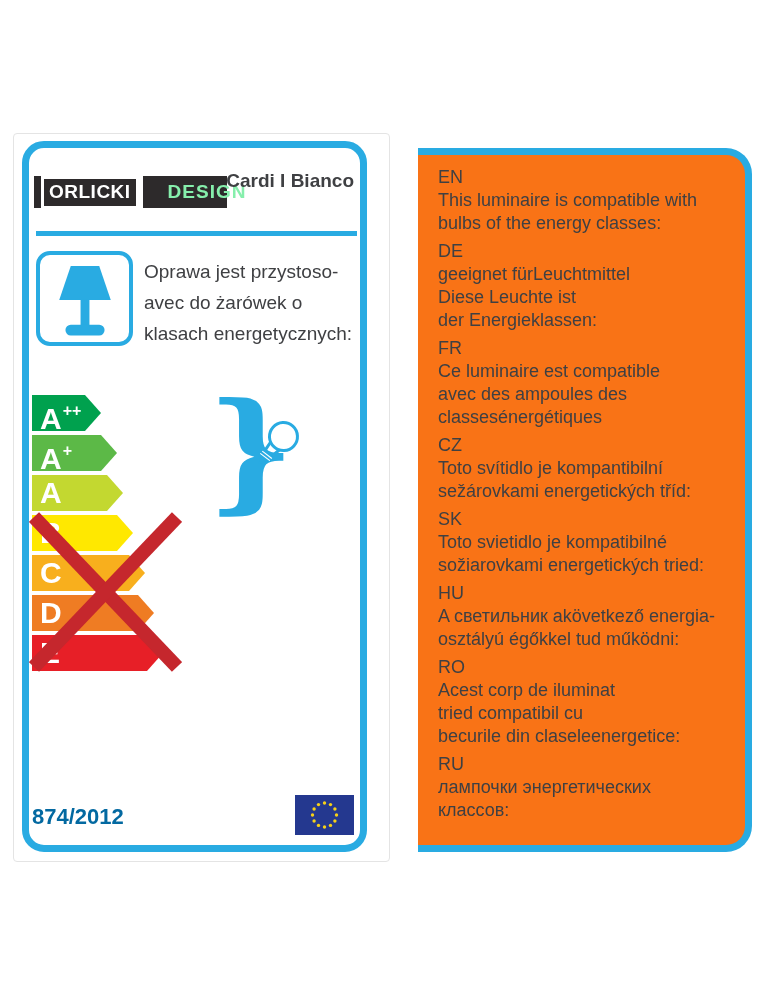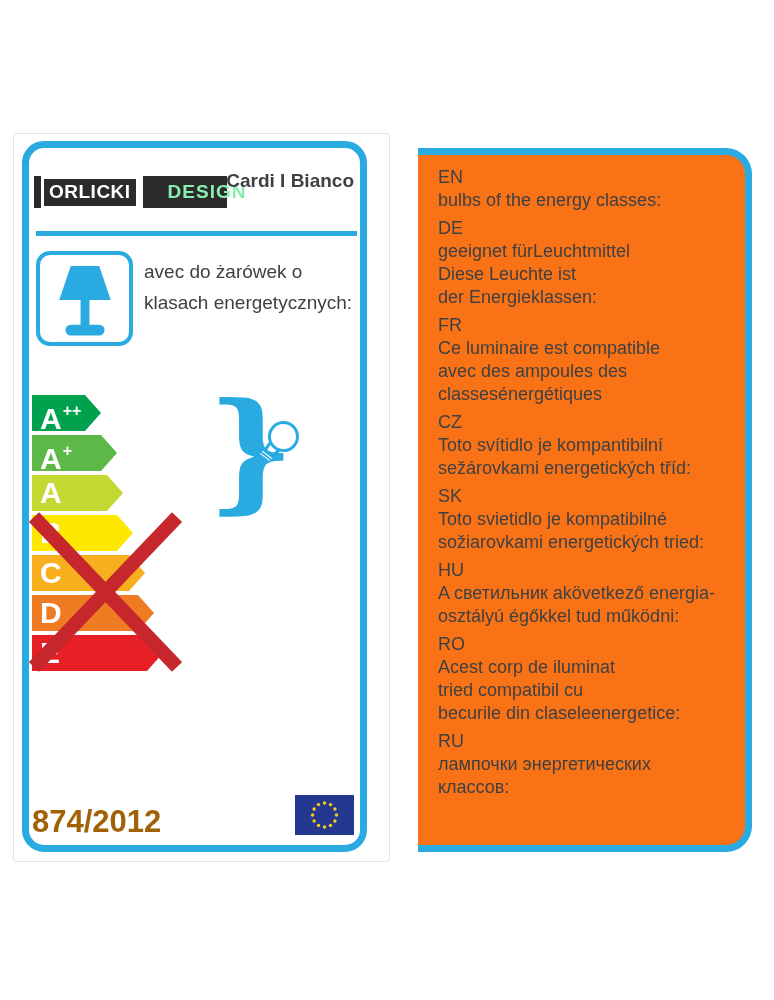--- a/index.html
+++ b/index.html
@@ -59,21 +59,21 @@
     display:block;color:#fff;font-weight:bold;font-size:30px;line-height:35px;padding-left:8px;
   }
   .arrow-letter sup{font-size:16px;position:relative;top:-2px;margin-left:1px;}
   .cross-overlay{position:absolute;left:0px;top:364px;}
   .brace{
     position:absolute;left:178px;top:237px;width:70px;height:132px;
     font-family:"DejaVu Serif", serif;font-weight:bold;font-size:130px;line-height:130px;
     color:var(--accent);transform:scaleX(1.05);transform-origin:left center;
   }
   .bulb{position:absolute;left:221px;top:268px;}
-  .regulation{position:absolute;left:3px;top:656px;font-size:31px;font-weight:bold;color:#a16207;}
+  .regulation{position:absolute;left:3px;top:656px;font-size:22px;font-weight:bold;color:#0369a1;}
   .eu-flag{position:absolute;left:266px;top:647px;width:59px;height:40px;}
   
   .panel-right{
     position:absolute;left:418px;top:148px;width:334px;height:704px;
     border:7px solid var(--accent);border-left:none;
     border-radius:0 26px 26px 0;background:#f97316;
     padding:11px 0 0 20px;
   }
   .lang-block{margin-bottom:5px;}
   .lang-code{font-size:18px;line-height:23px;color:var(--text);}
@@ -99,20 +99,21 @@
 
     <div class="lamp-box">
       <svg width="80" height="80" viewBox="0 0 90 90">
         <polygon points="29,8 61,8 74,46 16,46" fill="var(--accent)"></polygon>
         <rect x="40" y="46" width="10" height="32" fill="var(--accent)"></rect>
         <rect x="23" y="74" width="44" height="12" rx="6" fill="var(--accent)"></rect>
       </svg>
     </div>
 
     <div class="intro">
+      <span>Oprawa jest przystoso-</span>
       <span>avec do żarówek o</span>
       <span>klasach energetycznych:</span>
     </div>
 
     <div class="arrows" id="energy-arrows">
         <div class="arrow" style="width: 69px; background: rgb(0, 161, 78);">
           <span class="arrow-letter">A<sup>++</sup></span>
         </div>
         <div class="arrow" style="width: 85px; background: rgb(92, 185, 71);">
           <span class="arrow-letter">A<sup>+</sup></span>
@@ -170,20 +171,21 @@
         <circle cx="19.1" cy="14" r="1.7"></circle>
           <circle cx="23.5" cy="9.6" r="1.7"></circle>
       </g>
     </svg>
   </div>
 
   <div class="panel-right">
     <div id="language-list">
         <div class="lang-block">
           <div class="lang-code">EN</div>
+          <div class="lang-line">This luminaire is compatible with</div>
           <div class="lang-line">bulbs of the energy classes:</div>
         </div>
         <div class="lang-block">
           <div class="lang-code">DE</div>
           <div class="lang-line">geeignet fürLeuchtmittel</div>
           <div class="lang-line">Diese Leuchte ist</div>
           <div class="lang-line">der Energieklassen:</div>
         </div>
         <div class="lang-block">
           <div class="lang-code">FR</div>

